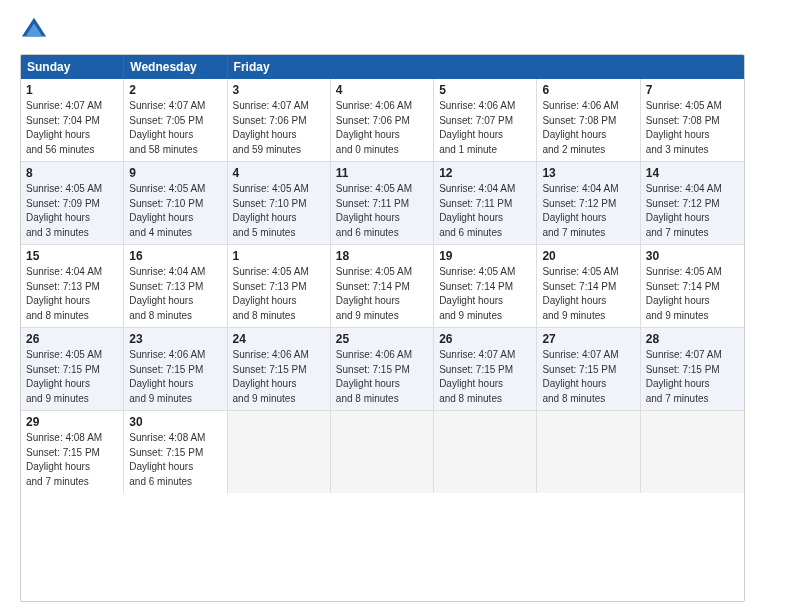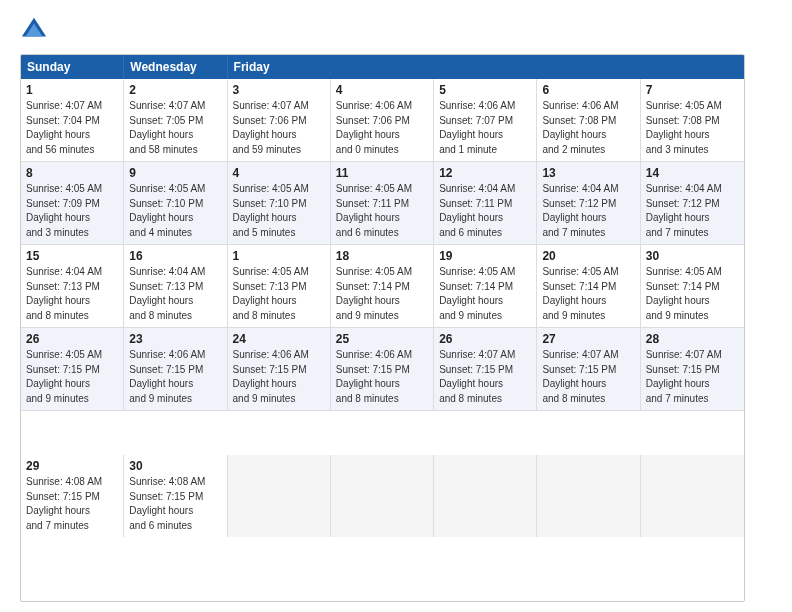--- a/index.html
+++ b/index.html
@@ -75,21 +75,21 @@
     .cal-header-cell:last-child { border-right: none; }
     .cal-body {
       display: flex;
       flex-direction: column;
     }
     .cal-row {
       display: grid;
       grid-template-columns: repeat(7, 1fr);
       border-bottom: 1px solid #ddd;
     }
-    .cal-row:last-child { border-bottom: none; margin-top: 44px; }
+    .cal-row:last-child { border-bottom: none; }
     .cal-cell {
       padding: 4px 5px;
       border-right: 1px solid #ddd;
       font-size: 9.5px;
       color: #333;
       min-height: 78px;
       vertical-align: top;
       background: #fff;
     }
     .cal-cell:last-child { border-right: none; }

